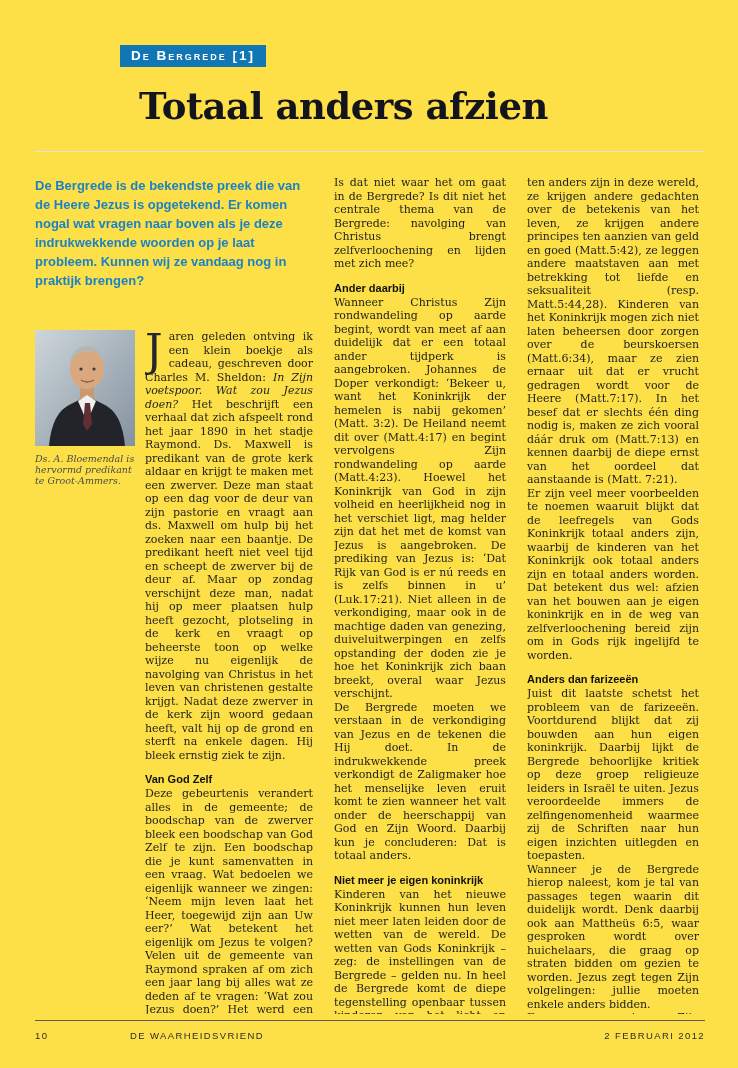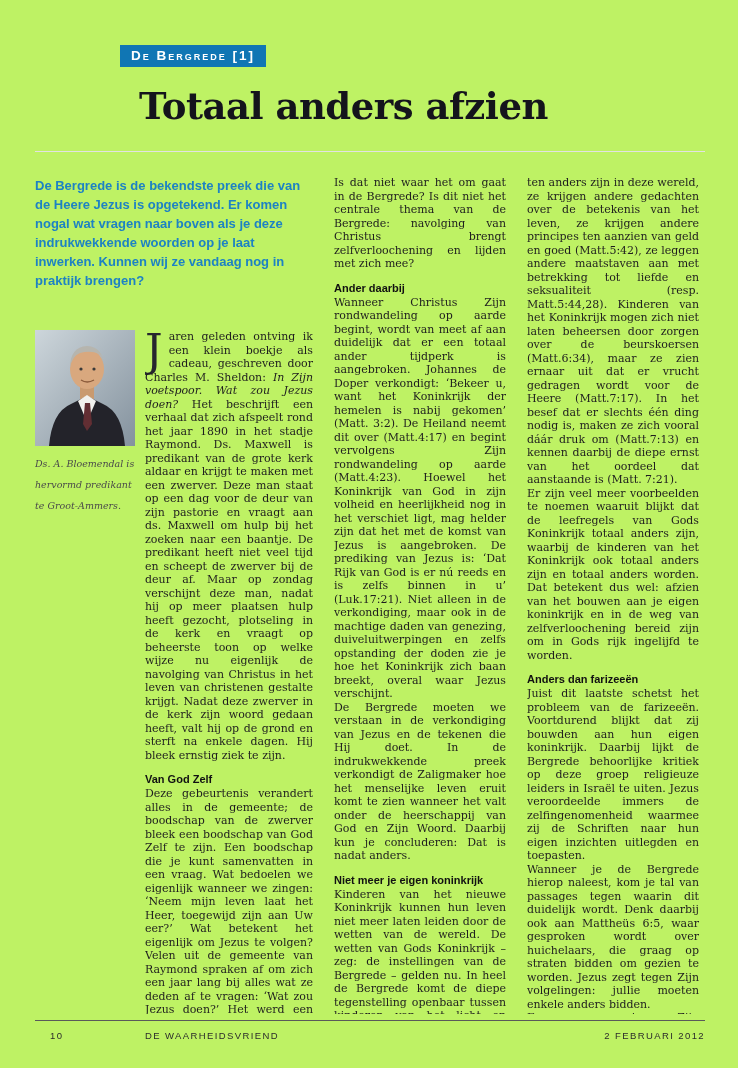--- a/index.html
+++ b/index.html
@@ -1,72 +1,72 @@
 <!DOCTYPE html>
 <html lang="nl"><head>
 <meta charset="utf-8">
 <style>
   * { margin:0; padding:0; box-sizing:border-box; }
   html, body { width:738px; height:1068px; }
   body { background:#ffffff; font-family:"DejaVu Serif", serif; color:#1e1e1e; }
-  .page { position:relative; width:738px; height:1068px; overflow:hidden; background:#bef264; }
+  .page { position:relative; width:738px; height:1068px; overflow:hidden; background:#fde047; }
 
   .badge { position:absolute; left:120px; top:45px; background:#1076b4; color:#ffffff;
            font-family:"Liberation Sans", sans-serif; font-weight:bold; font-variant:small-caps;
            font-size:13.5px; letter-spacing:2px; padding:3px 11px 4px 11px; }
 
   .article-title { position:absolute; left:139px; top:84px; font-family:"DejaVu Serif", serif;
            font-weight:bold; font-size:37px; letter-spacing:-0.5px; color:#14141c; }
 
   .title-rule { position:absolute; left:35px; top:151px; width:670px; border-top:1px solid #e2e2e2; }
 
   .content { position:absolute; left:35px; top:176px; width:670px; height:838px;
              display:grid; grid-template-columns:278px 172px 172px; column-gap:21px; }
 
   .left-zone { display:flex; flex-direction:column; height:100%; overflow:hidden; }
   .intro { font-family:"Liberation Sans", sans-serif; font-weight:bold; font-size:13px;
            line-height:19px; color:#1d82c4; margin-bottom:40px; }
 
   .left-lower { flex:1; display:grid; grid-template-columns:100px 168px; column-gap:10px; overflow:hidden; }
   .rail { width:100px; }
   .photo-frame { width:100px; height:116px; overflow:hidden; display:block; }
-  .photo-caption { margin-top:7px; font-style:italic; font-size:9.5px; line-height:21px; color:#4a4a4a; }
+  .photo-caption { margin-top:7px; font-style:italic; font-size:9.5px; line-height:11px; color:#4a4a4a; }
 
   .col { overflow:hidden; height:100%; }
   .col p { font-size:11px; line-height:13.5px; text-align:justify; hyphens:auto; }
   .col h2 { font-family:"Liberation Sans", sans-serif; font-size:11px; font-weight:bold;
             color:#111111; margin:11px 0 2px 0; }
 
   .dropcap { float:left; font-family:"DejaVu Serif", serif; font-size:44px; line-height:36px;
              padding:3px 6px 0 0; color:#26262e; }
   .book-title { font-style:italic; }
 
   .page-footer { position:absolute; left:35px; top:1020px; width:670px; border-top:1px solid #5a5a5a;
             padding-top:9px; display:flex; align-items:baseline;
             font-family:"Liberation Sans", sans-serif; font-size:9.5px; letter-spacing:1.4px; color:#2b2b2b; }
-  .footer-page-number { width:95px;margin-left:15px; }
+  .footer-page-number { width:95px; }
   .footer-date { margin-left:auto; }
 </style>
 </head>
 <body>
 
 <div class="page">
 
   <div class="badge">
     <span>De Bergrede [1]</span>
   </div>
 
   <h1 class="article-title">Totaal anders afzien</h1>
 
   <div class="title-rule"></div>
 
   <main class="content">
 
     <div class="left-zone">
-      <section class="intro">De Bergrede is de bekendste preek die van de Heere Jezus is opgetekend. Er komen nogal wat vragen naar boven als je deze indrukwekkende woorden op je laat inwerken. Kunnen wij ze vandaag nog in praktijk brengen?</section>
+      <section class="intro">De Bergrede is de bekendste preek die van de Heere Jezus is opgetekend. Er komen nogal wat vragen naar boven als je deze indrukwekkende woorden op je laat probleem. Kunnen wij ze vandaag nog in praktijk brengen?</section>
 
       <div class="left-lower">
         <aside class="rail">
           <span class="photo-frame">
             <svg viewBox="0 0 100 116" width="100" height="116">
               <defs>
                 <linearGradient id="pg" x1="0" y1="0" x2="1" y2="1">
                   <stop offset="0" stop-color="#cdd6db"></stop>
                   <stop offset="1" stop-color="#84929e"></stop>
                 </linearGradient>
@@ -93,21 +93,21 @@
           <h2>Van God Zelf</h2>
           <p>Deze gebeurtenis verandert alles in de gemeente; de boodschap van de zwerver bleek een boodschap van God Zelf te zijn. Een boodschap die je kunt samenvatten in een vraag. Wat bedoelen we eigenlijk wanneer we zingen: ‘Neem mijn leven laat het Heer, toegewijd zijn aan Uw eer?’ Wat betekent het eigenlijk om Jezus te volgen? Velen uit de gemeente van Raymond spraken af om zich een jaar lang bij alles wat ze deden af te vragen: ‘Wat zou Jezus doen?’ Het werd een weg van zelfverloochening, offers en lijden.</p>
         </div>
       </div>
     </div>
 
     <div class="col">
       <p>Is dat niet waar het om gaat in de Bergrede? Is dit niet het centrale thema van de Bergrede: navolging van Christus brengt zelfverloochening en lijden met zich mee?</p>
       <h2>Ander daarbij</h2>
       <p>Wanneer Christus Zijn rondwandeling op aarde begint, wordt van meet af aan duidelijk dat er een totaal ander tijdperk is aangebroken. Johannes de Doper verkondigt: ‘Bekeer u, want het Koninkrijk der hemelen is nabij gekomen’ (Matt. 3:2). De Heiland neemt dit over (Matt.4:17) en begint vervolgens Zijn rondwandeling op aarde (Matt.4:23). Hoewel het Koninkrijk van God in zijn volheid en heerlijkheid nog in het verschiet ligt, mag helder zijn dat het met de komst van Jezus is aangebroken. De prediking van Jezus is: ‘Dat Rijk van God is er nú reeds en is zelfs binnen in u’ (Luk.17:21). Niet alleen in de verkondiging, maar ook in de machtige daden van genezing, duiveluitwerpingen en zelfs opstanding der doden zie je hoe het Koninkrijk zich baan breekt, overal waar Jezus verschijnt.</p>
-      <p>De Bergrede moeten we verstaan in de verkondiging van Jezus en de tekenen die Hij doet. In de indrukwekkende preek verkondigt de Zaligmaker hoe het menselijke leven eruit komt te zien wanneer het valt onder de heerschappij van God en Zijn Woord. Daarbij kun je concluderen: Dat is nadat anders.</p>
+      <p>De Bergrede moeten we verstaan in de verkondiging van Jezus en de tekenen die Hij doet. In de indrukwekkende preek verkondigt de Zaligmaker hoe het menselijke leven eruit komt te zien wanneer het valt onder de heerschappij van God en Zijn Woord. Daarbij kun je concluderen: Dat is totaal anders.</p>
       <h2>Niet meer je eigen koninkrijk</h2>
       <p>Kinderen van het nieuwe Koninkrijk kunnen hun leven niet meer laten leiden door de wetten van de wereld. De wetten van Gods Koninkrijk – zeg: de instellingen van de Bergrede – gelden nu. In heel de Bergrede komt de diepe tegenstelling openbaar tussen kinderen van het licht en kinderen van de duisternis. Volgelingen van Jezus moe-</p>
     </div>
 
     <div class="col">
       <p>ten anders zijn in deze wereld, ze krijgen andere gedachten over de betekenis van het leven, ze krijgen andere principes ten aanzien van geld en goed (Matt.5:42), ze leggen andere maatstaven aan met betrekking tot liefde en seksualiteit (resp. Matt.5:44,28). Kinderen van het Koninkrijk mogen zich niet laten beheersen door zorgen over de beurskoersen (Matt.6:34), maar ze zien ernaar uit dat er vrucht gedragen wordt voor de Heere (Matt.7:17). In het besef dat er slechts één ding nodig is, maken ze zich vooral dáár druk om (Matt.7:13) en kennen daarbij de diepe ernst van het oordeel dat aanstaande is (Matt. 7:21).</p>
       <p>Er zijn veel meer voorbeelden te noemen waaruit blijkt dat de leefregels van Gods Koninkrijk totaal anders zijn, waarbij de kinderen van het Koninkrijk ook totaal anders zijn en totaal anders worden. Dat betekent dus wel: afzien van het bouwen aan je eigen koninkrijk en in de weg van zelfverloochening bereid zijn om in Gods rijk ingelijfd te worden.</p>
       <h2>Anders dan farizeeën</h2>
       <p>Juist dit laatste schetst het probleem van de farizeeën. Voortdurend blijkt dat zij bouwden aan hun eigen koninkrijk. Daarbij lijkt de Bergrede behoorlijke kritiek op deze groep religieuze leiders in Israël te uiten. Jezus veroordeelde immers de zelfingenomenheid waarmee zij de Schriften naar hun eigen inzichten uitlegden en toepasten.</p>
       <p>Wanneer je de Bergrede hierop naleest, kom je tal van passages tegen waarin dit duidelijk wordt. Denk daarbij ook aan Mattheüs 6:5, waar gesproken wordt over huichelaars, die graag op straten bidden om gezien te worden. Jezus zegt tegen Zijn volgelingen: jullie moeten enkele anders bidden.</p>

